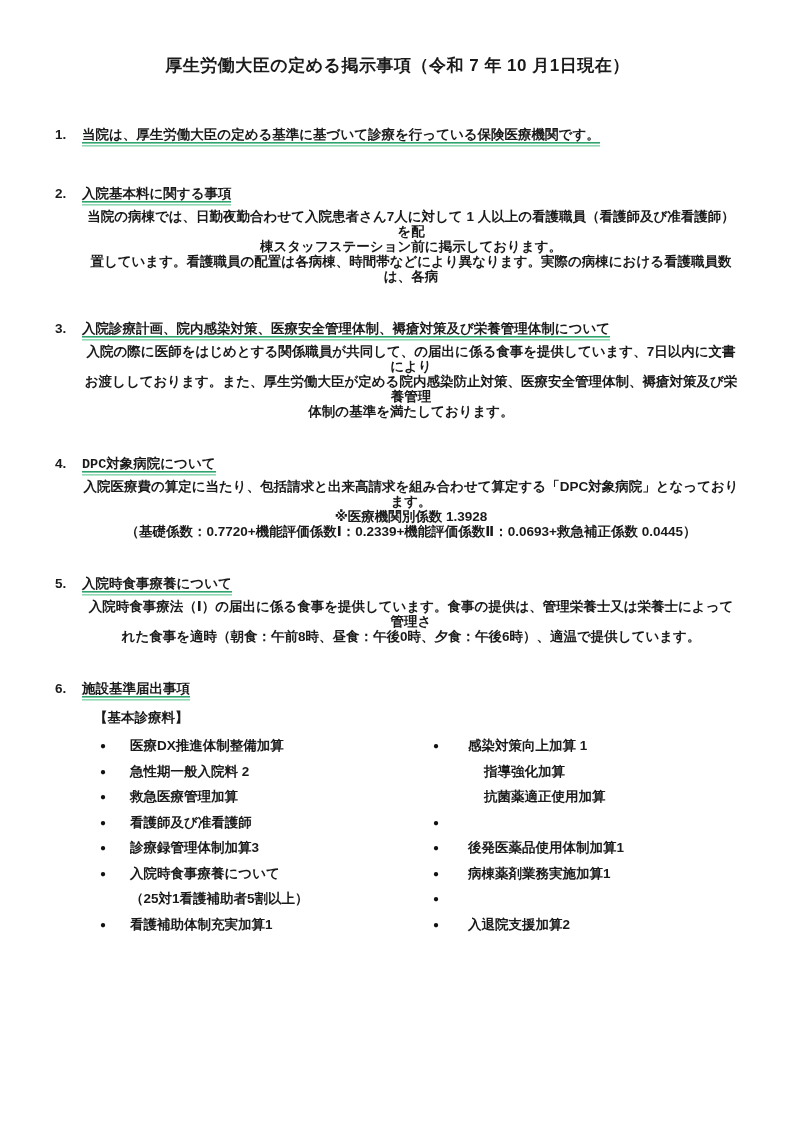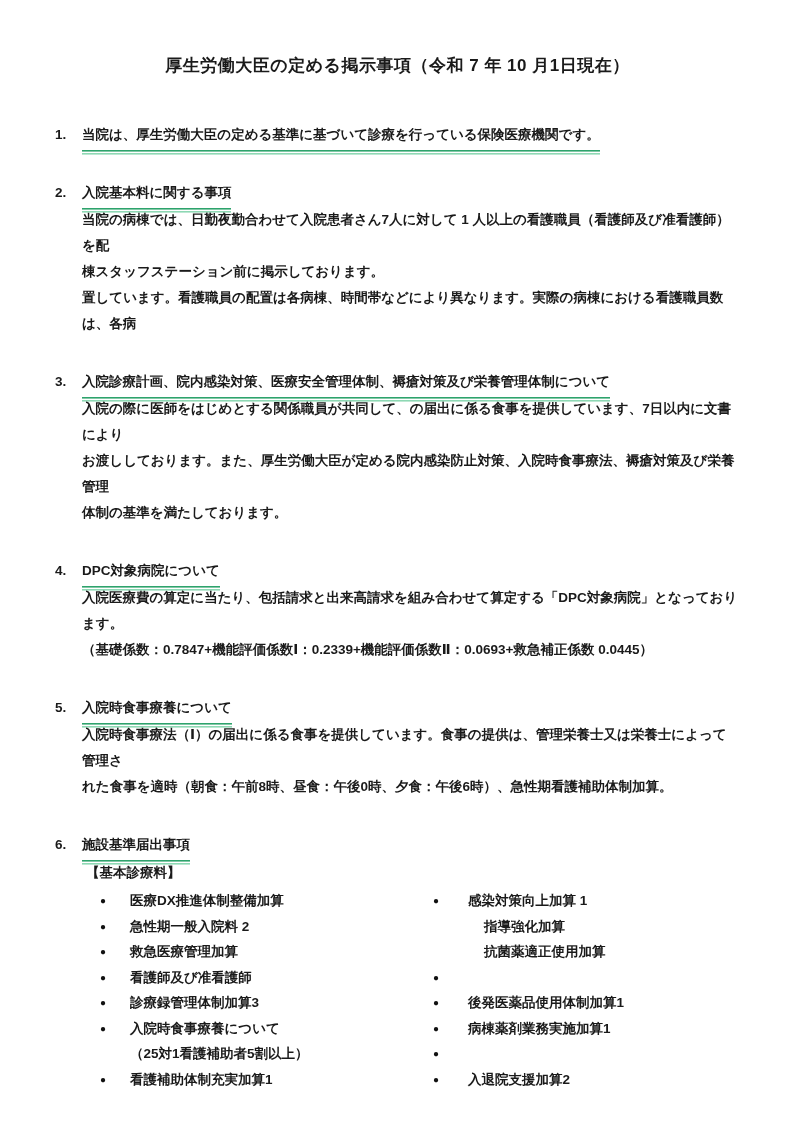--- a/index.html
+++ b/index.html
@@ -33,32 +33,34 @@
   }
   .section-number{
     font-weight:700;
     white-space:nowrap;
   }
   .section-heading{
     font-weight:700;
   }
   .u-green{
     display:inline;
-    padding-bottom:13px;
+    padding-bottom:4px;
     background-image:
       linear-gradient(#2ea36c,#2ea36c),
       linear-gradient(#8ed8b4,#8ed8b4);
     background-size:100% 1.6px,100% 1.6px;
     background-position:0 calc(100% - 3px),0 100%;
     background-repeat:no-repeat;
+    font-family:Liberation Mono, monospace;
   }
   .section-body{margin-top:1px;}
   .body-line{
-    line-height:26px;
+    line-height:15px;
     white-space:pre-wrap;
+    text-align:center;
   }
   .fee-group-label{
     margin:0 0 2px 27px;
     font-weight:700;
     line-height:26px;
     font-size:13.5px;
   }
   .fee-columns{
     display:flex;
     margin-left:45px;
@@ -112,57 +114,58 @@
     </div>
   </div>
 
   <div class="section">
     <div class="section-number">3.</div>
     <div>
       <div class="section-heading"><span class="u-green">入院診療計画、院内感染対策、医療安全管理体制、褥瘡対策及び栄養管理体制について</span></div>
       <div class="section-body">
 
       <div class="body-line">入院の際に医師をはじめとする関係職員が共同して、の届出に係る食事を提供しています、7日以内に文書により</div>
-          <div class="body-line">お渡ししております。また、厚生労働大臣が定める院内感染防止対策、入院時食事療法、褥瘡対策及び栄養管理</div>
+          <div class="body-line">お渡ししております。また、厚生労働大臣が定める院内感染防止対策、医療安全管理体制、褥瘡対策及び栄養管理</div>
           <div class="body-line">体制の基準を満たしております。</div>
         </div>
     </div>
   </div>
 
   <div class="section">
     <div class="section-number">4.</div>
     <div>
       <div class="section-heading"><span class="u-green">DPC対象病院について</span></div>
       <div class="section-body">
 
       <div class="body-line">入院医療費の算定に当たり、包括請求と出来高請求を組み合わせて算定する「DPC対象病院」となっております。</div>
-          <div class="body-line">（基礎係数：0.7847+機能評価係数Ⅰ：0.2339+機能評価係数Ⅱ：0.0693+救急補正係数 0.0445）</div>
+          <div class="body-line">※医療機関別係数 1.3928</div>
+          <div class="body-line">（基礎係数：0.7720+機能評価係数Ⅰ：0.2339+機能評価係数Ⅱ：0.0693+救急補正係数 0.0445）</div>
         </div>
     </div>
   </div>
 
   <div class="section">
     <div class="section-number">5.</div>
     <div>
       <div class="section-heading"><span class="u-green">入院時食事療養について</span></div>
       <div class="section-body">
 
       <div class="body-line">入院時食事療法（Ⅰ）の届出に係る食事を提供しています。食事の提供は、管理栄養士又は栄養士によって管理さ</div>
-          <div class="body-line">れた食事を適時（朝食：午前8時、昼食：午後0時、夕食：午後6時）、急性期看護補助体制加算。</div>
+          <div class="body-line">れた食事を適時（朝食：午前8時、昼食：午後0時、夕食：午後6時）、適温で提供しています。</div>
         </div>
     </div>
   </div>
 
   <div class="section" style="margin-bottom:0;">
     <div class="section-number">6.</div>
     <div>
       <div class="section-heading"><span class="u-green">施設基準届出事項</span></div>
 
       <div class="fee-block" style="margin-top:2px;">
-        <div class="fee-group-label" style="margin-left:4px;">【基本診療料】</div>
+        <div class="fee-group-label" style="margin-left:12px;">【基本診療料】</div>
         <div class="fee-columns" style="margin-left:18px;">
           <div class="fee-col-left">
 
           <div class="fee-row">
                 <span class="bullet">●</span>
                 <span class="fee-text">医療DX推進体制整備加算</span>
               </div>
               <div class="fee-row">
                 <span class="bullet">●</span>
                 <span class="fee-text">急性期一般入院料 2</span>

